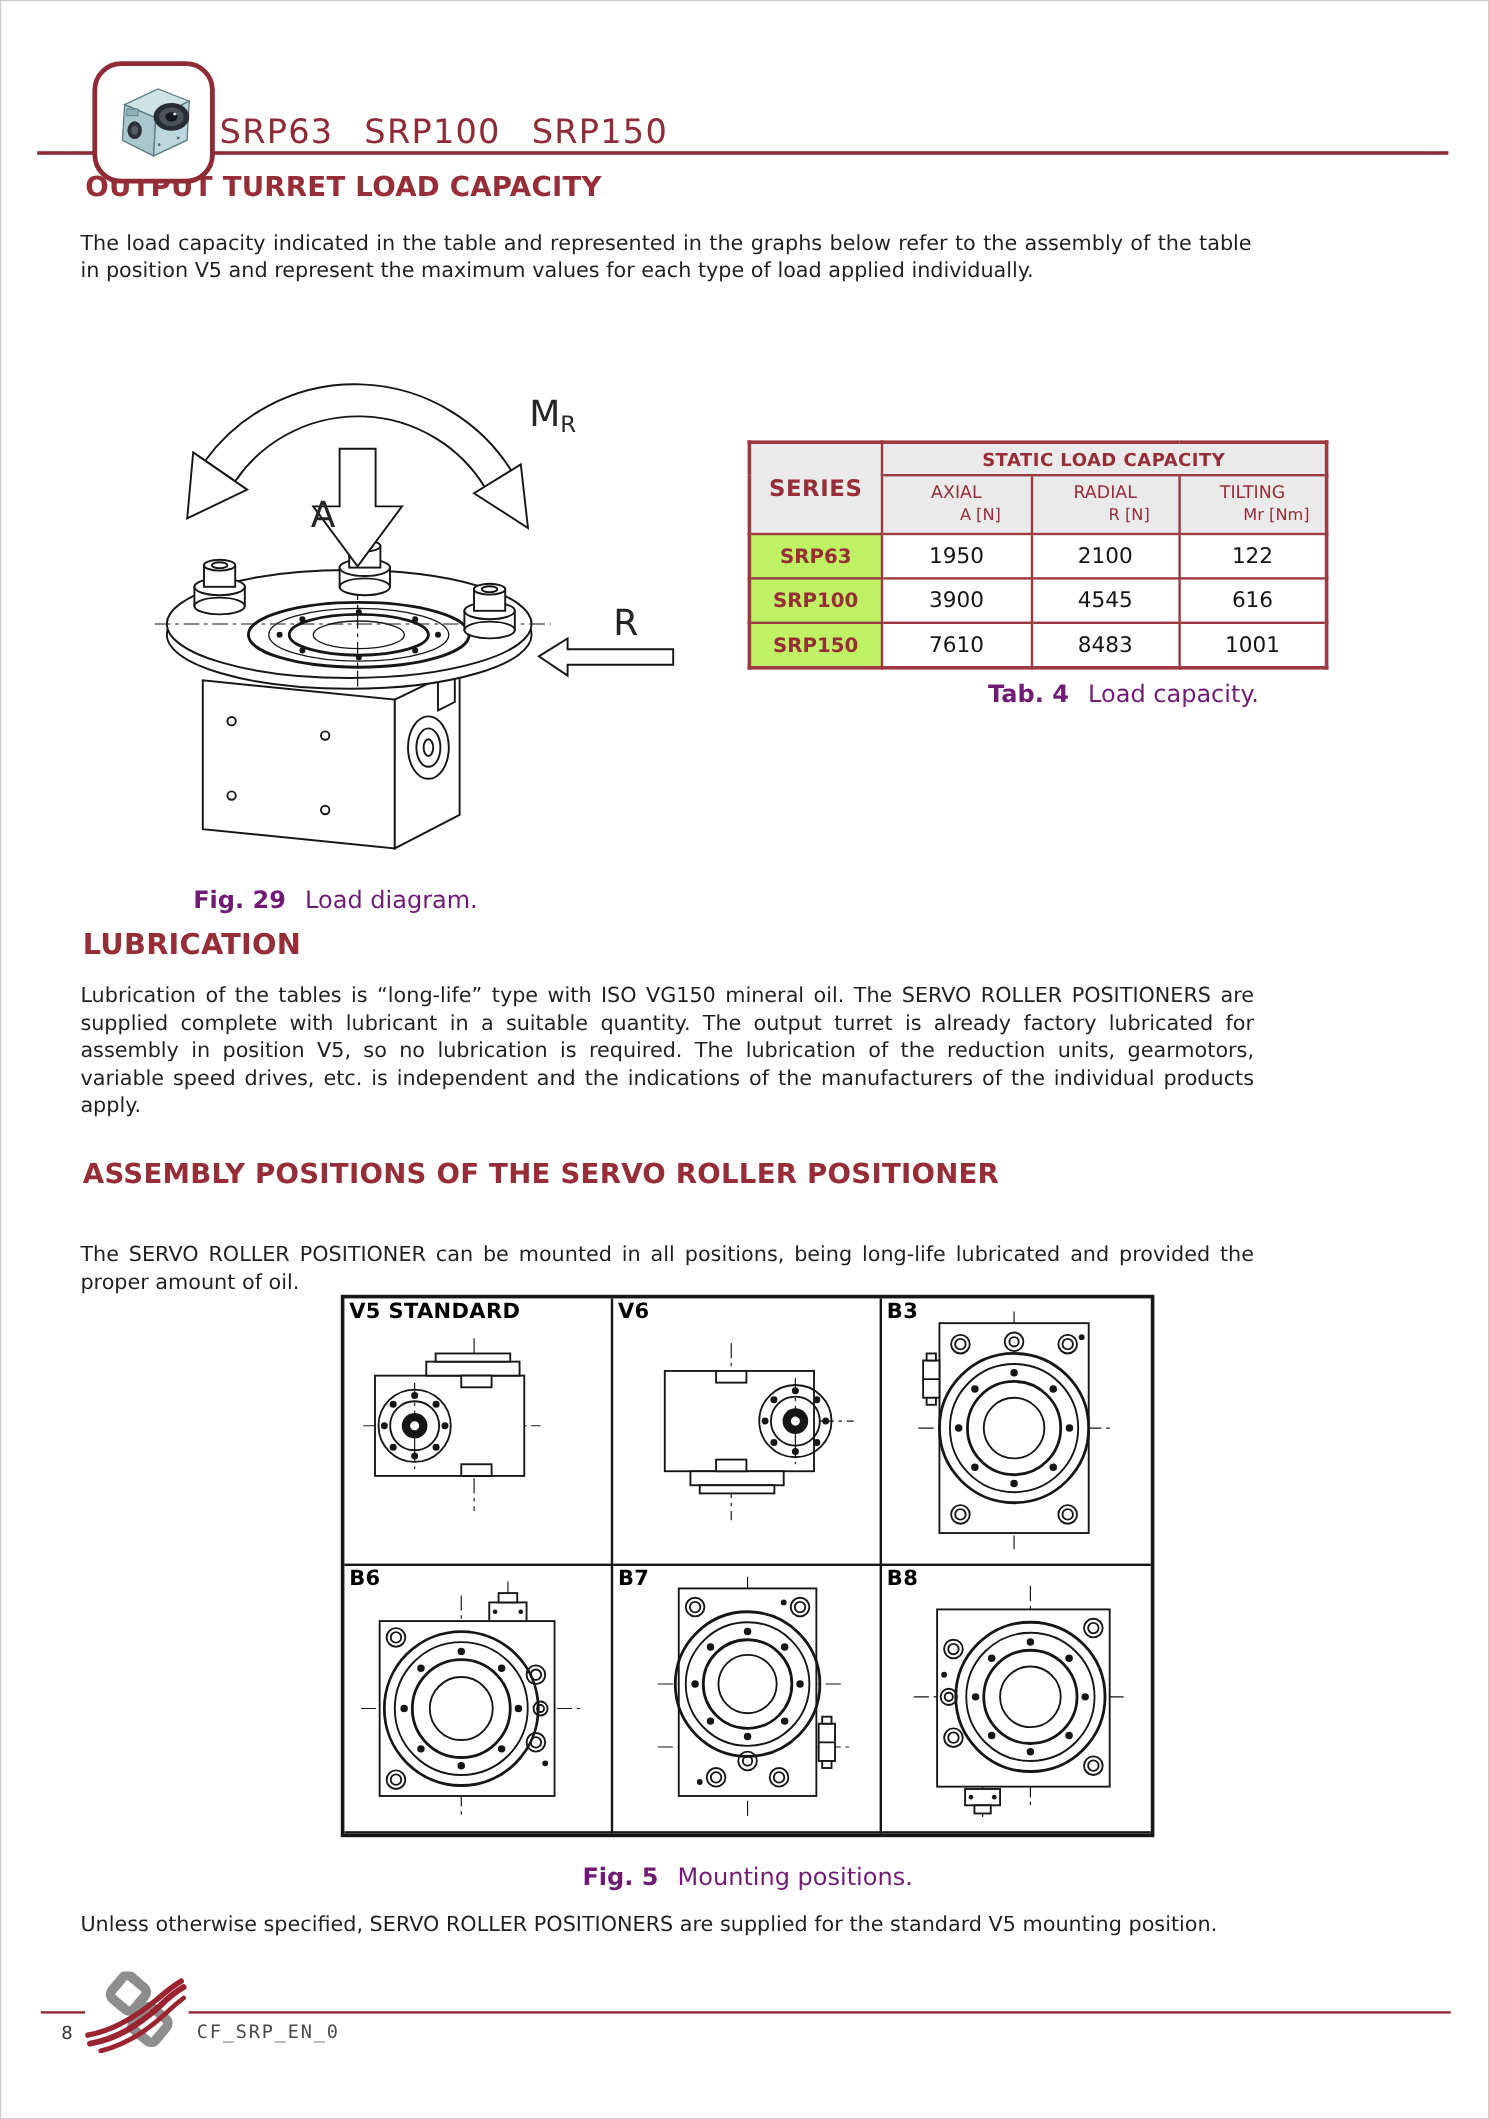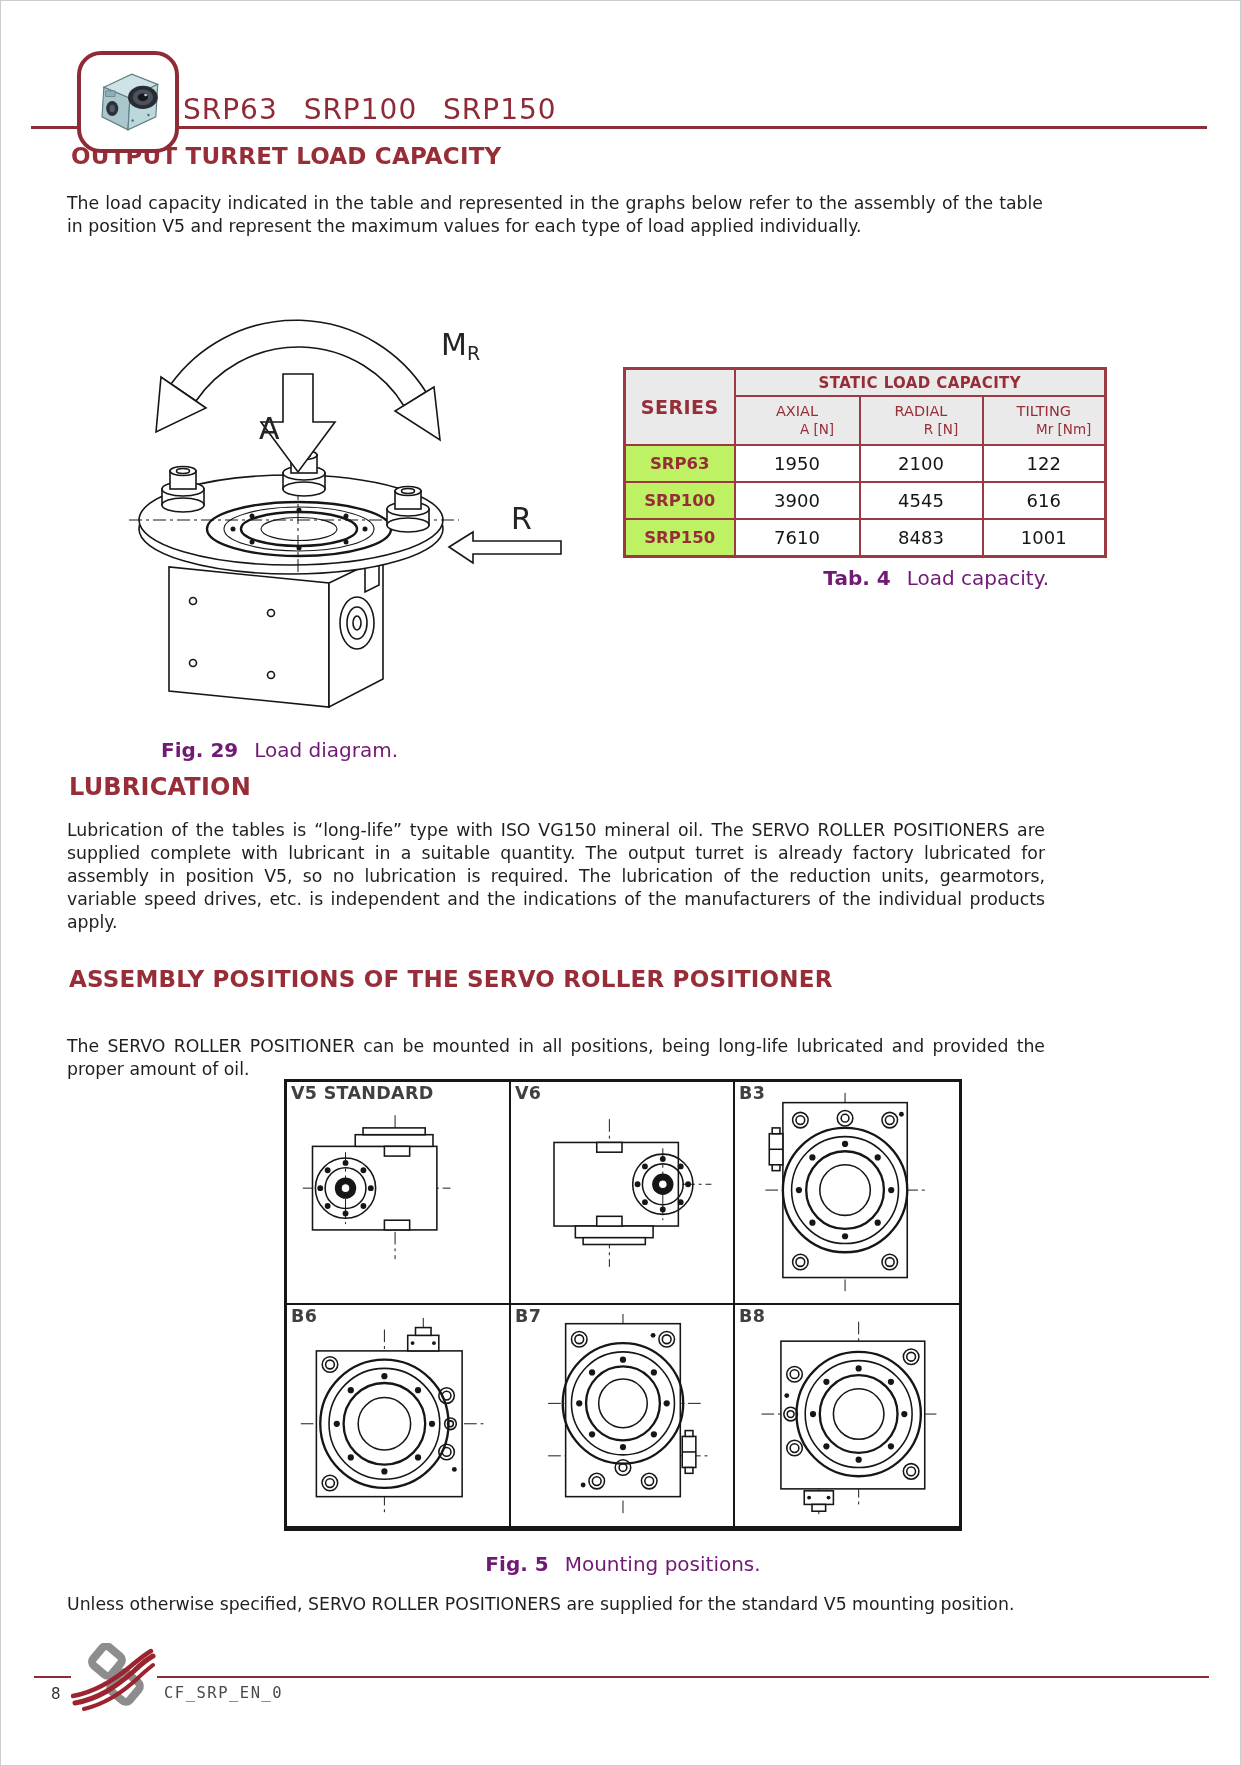--- a/index.html
+++ b/index.html
@@ -32,21 +32,21 @@
   td.series-cell{background:#bef264;color:#962d37;font-weight:bold;font-size:16.5px;height:35px;}
   td.val-cell{font-size:18px;color:#151515;height:35px;background:#fff;}
   tr.sep td{border-top:2px solid #454545;}
   tr.sep td.series-cell{border-top:2px solid #454545;}
   
   .mount-grid{left:283px;top:1078px;width:678px;height:452px;border:3px solid #161616;box-sizing:border-box;
     display:grid;grid-template-columns:1fr 1fr 1fr;grid-template-rows:1fr 1fr;background:#fff;}
   .mcell{position:relative;border-right:2px solid #161616;border-bottom:2px solid #161616;
     display:flex;align-items:center;justify-content:center;}
   .mcell.last-col{border-right:none;}
-  .mlabel{position:absolute;top:1px;left:4px;font-weight:bold;font-size:17.5px;color:#404040;letter-spacing:0.3px;}
+  .mlabel{position:absolute;top:1px;left:4px;font-weight:bold;font-size:17.5px;color:#000000;letter-spacing:0.3px;}
   
   svg .ln{stroke:#161616;fill:none;stroke-width:1.6;}
   svg .lw{stroke:#161616;fill:#ffffff;stroke-width:1.6;}
   svg .thick{stroke-width:2.4;}
   svg .thin{stroke-width:1.1;}
   svg .dash{stroke:#161616;fill:none;stroke-width:1;stroke-dasharray:13 4 3 4;}
   svg .dot{fill:#161616;stroke:none;}
   svg text.cadlbl{font-family:"DejaVu Sans","Liberation Sans",sans-serif;fill:#242424;}
   
   .footer-rule{left:33px;top:1675px;width:1175px;height:2px;background:#8e2b36;}

